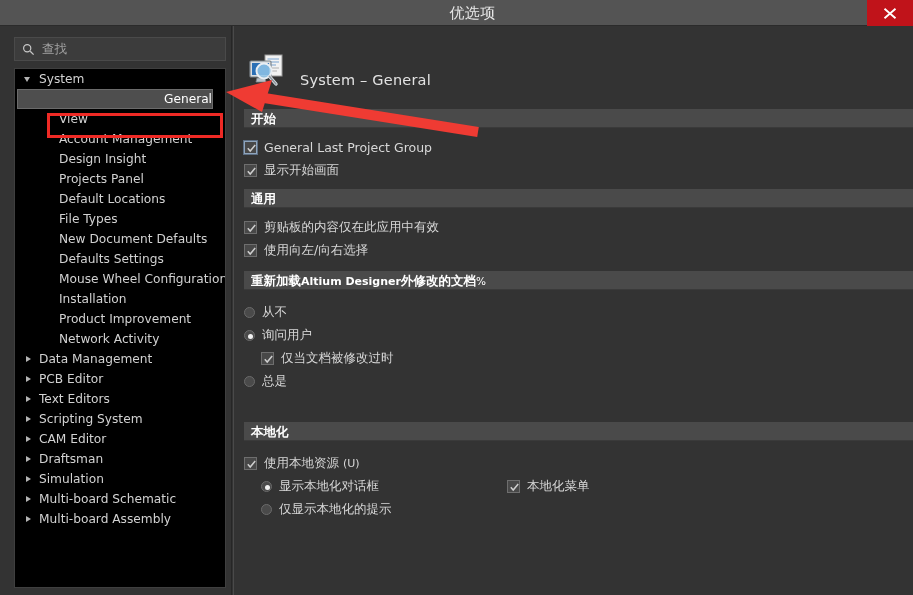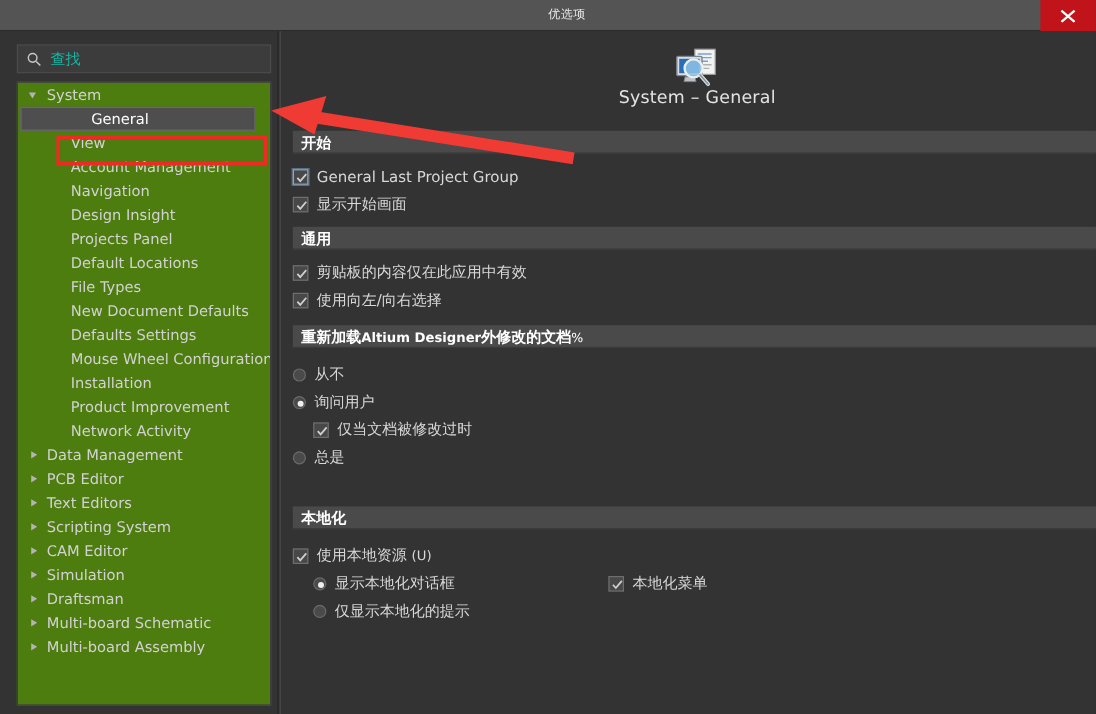--- a/index.html
+++ b/index.html
@@ -13,21 +13,21 @@
 
   
   .titlebar {
     position: absolute; top: 0; left: 0; width: 913px; height: 26px;
     background: #545454;
     border-bottom: 1px solid #2b2b2b;
   }
   .titlebar-text {
     position: absolute; left: 0; top: 0; width: 913px; height: 26px;
     line-height: 26px; text-align: center;
-    font-size: 10px; color: #e8e8e8;
+    font-size: 15px; color: #e8e8e8;
     letter-spacing: .4px;
     padding-left: 32px;
   }
   .close-btn {
     position: absolute; right: 0; top: 0; width: 46px; height: 26px;
     background: #c0131a; cursor: pointer;
   }
   .close-btn svg { position: absolute; left: 16px; top: 8px; }
 
   
@@ -42,27 +42,27 @@
     background: #333333;
     border-right: 1px solid #262626;
   }
   .search-box {
     position: absolute; left: 14px; top: 11px; width: 212px; height: 24px;
     background: #3c3c3c; border: 1px solid #4a4a4a;
     display: flex; align-items: center;
   }
   .search-box .mag { margin-left: 7px; flex: 0 0 auto; display: block; }
   .search-placeholder {
-    margin-left: 7px; font-size: 12.5px; color: #14b8a6;
+    margin-left: 7px; font-size: 12.5px; color: #a3a3a3;
     font-family: "DejaVu Sans", sans-serif;
   }
 
   .tree {
     position: absolute; left: 14px; top: 42px; width: 212px; height: 520px;
-    background: #4d7c0f;
+    background: #000000;
     border: 1px solid #3f3f3f;
     overflow: hidden;
   }
   .tree-scroll { position: absolute; left: 0; top: 0; right: 0; bottom: 0; }
 
   .tree-row {
     position: relative; height: 20px; line-height: 20px;
     font-size: 12.2px; white-space: nowrap;
     font-family: "DejaVu Sans", sans-serif;
     color: #d2d2d2;
@@ -84,38 +84,38 @@
     border-right: 3.5px solid transparent;
     top: 8px; left: 9px;
   }
   .tree-row.selected {
     background: #4e4e4e;
     border: 1px solid #6b6b6b;
     height: 20px; line-height: 18px;
     margin-left: 2px; margin-right: 12px;
     color: #ffffff;
   }
-  .tree-row.selected.lvl1 { padding-left: 58px; }
+  .tree-row.selected.lvl1 { padding-left: 58px; text-align: right; }
 
   
   .annot-box {
     position: absolute; left: 47px; top: 87px; width: 176px; height: 25px;
     border: 3px solid #ef2a25;
     pointer-events: none;
   }
 
   
   .right-pane {
     position: absolute; left: 233px; top: 0; right: 0; bottom: 0;
     background: #333333;
     border-left: 1px solid #4a4a4a;
   }
   .page-header {
     position: absolute; left: 0; top: 14px; height: 48px; width: 100%;
-    display: flex; align-items: center; flex-direction: column;
+    display: flex; align-items: flex-end;
   }
   .page-header .hdr-icon { margin-left: 15px; width: 36px; height: 34px; position: relative; }
   .page-header .hdr-title {
     margin-left: 15px; font-size: 14.5px; color: #e3e3e3;
     font-family: "DejaVu Sans", sans-serif; letter-spacing: .2px;
   }
 
   .section {
     position: absolute; left: 10px; width: 884px;
   }
@@ -193,38 +193,37 @@
       </svg>
       <span class="search-placeholder">查找</span>
     </div>
 
     <div class="tree">
       <div class="tree-scroll" id="tree-scroll">
           <div class="tree-row lvl0"><span class="tri expanded"></span><span>System</span></div>
           <div class="tree-row lvl1 selected"><span>General</span></div>
           <div class="tree-row lvl1"><span>View</span></div>
           <div class="tree-row lvl1"><span>Account Management</span></div>
-          <div class="tree-row lvl1"><span>Navigation</span></div>
           <div class="tree-row lvl1"><span>Design Insight</span></div>
           <div class="tree-row lvl1"><span>Projects Panel</span></div>
           <div class="tree-row lvl1"><span>Default Locations</span></div>
           <div class="tree-row lvl1"><span>File Types</span></div>
           <div class="tree-row lvl1"><span>New Document Defaults</span></div>
           <div class="tree-row lvl1"><span>Defaults Settings</span></div>
           <div class="tree-row lvl1"><span>Mouse Wheel Configuration</span></div>
           <div class="tree-row lvl1"><span>Installation</span></div>
           <div class="tree-row lvl1"><span>Product Improvement</span></div>
           <div class="tree-row lvl1"><span>Network Activity</span></div>
           <div class="tree-row lvl0"><span class="tri collapsed"></span><span>Data Management</span></div>
           <div class="tree-row lvl0"><span class="tri collapsed"></span><span>PCB Editor</span></div>
           <div class="tree-row lvl0"><span class="tri collapsed"></span><span>Text Editors</span></div>
           <div class="tree-row lvl0"><span class="tri collapsed"></span><span>Scripting System</span></div>
           <div class="tree-row lvl0"><span class="tri collapsed"></span><span>CAM Editor</span></div>
+          <div class="tree-row lvl0"><span class="tri collapsed"></span><span>Draftsman</span></div>
           <div class="tree-row lvl0"><span class="tri collapsed"></span><span>Simulation</span></div>
-          <div class="tree-row lvl0"><span class="tri collapsed"></span><span>Draftsman</span></div>
           <div class="tree-row lvl0"><span class="tri collapsed"></span><span>Multi-board Schematic</span></div>
           <div class="tree-row lvl0"><span class="tri collapsed"></span><span>Multi-board Assembly</span></div>
         </div>
     </div>
 
     <div class="annot-box"></div>
   </div>
 
   <div class="right-pane">
 

